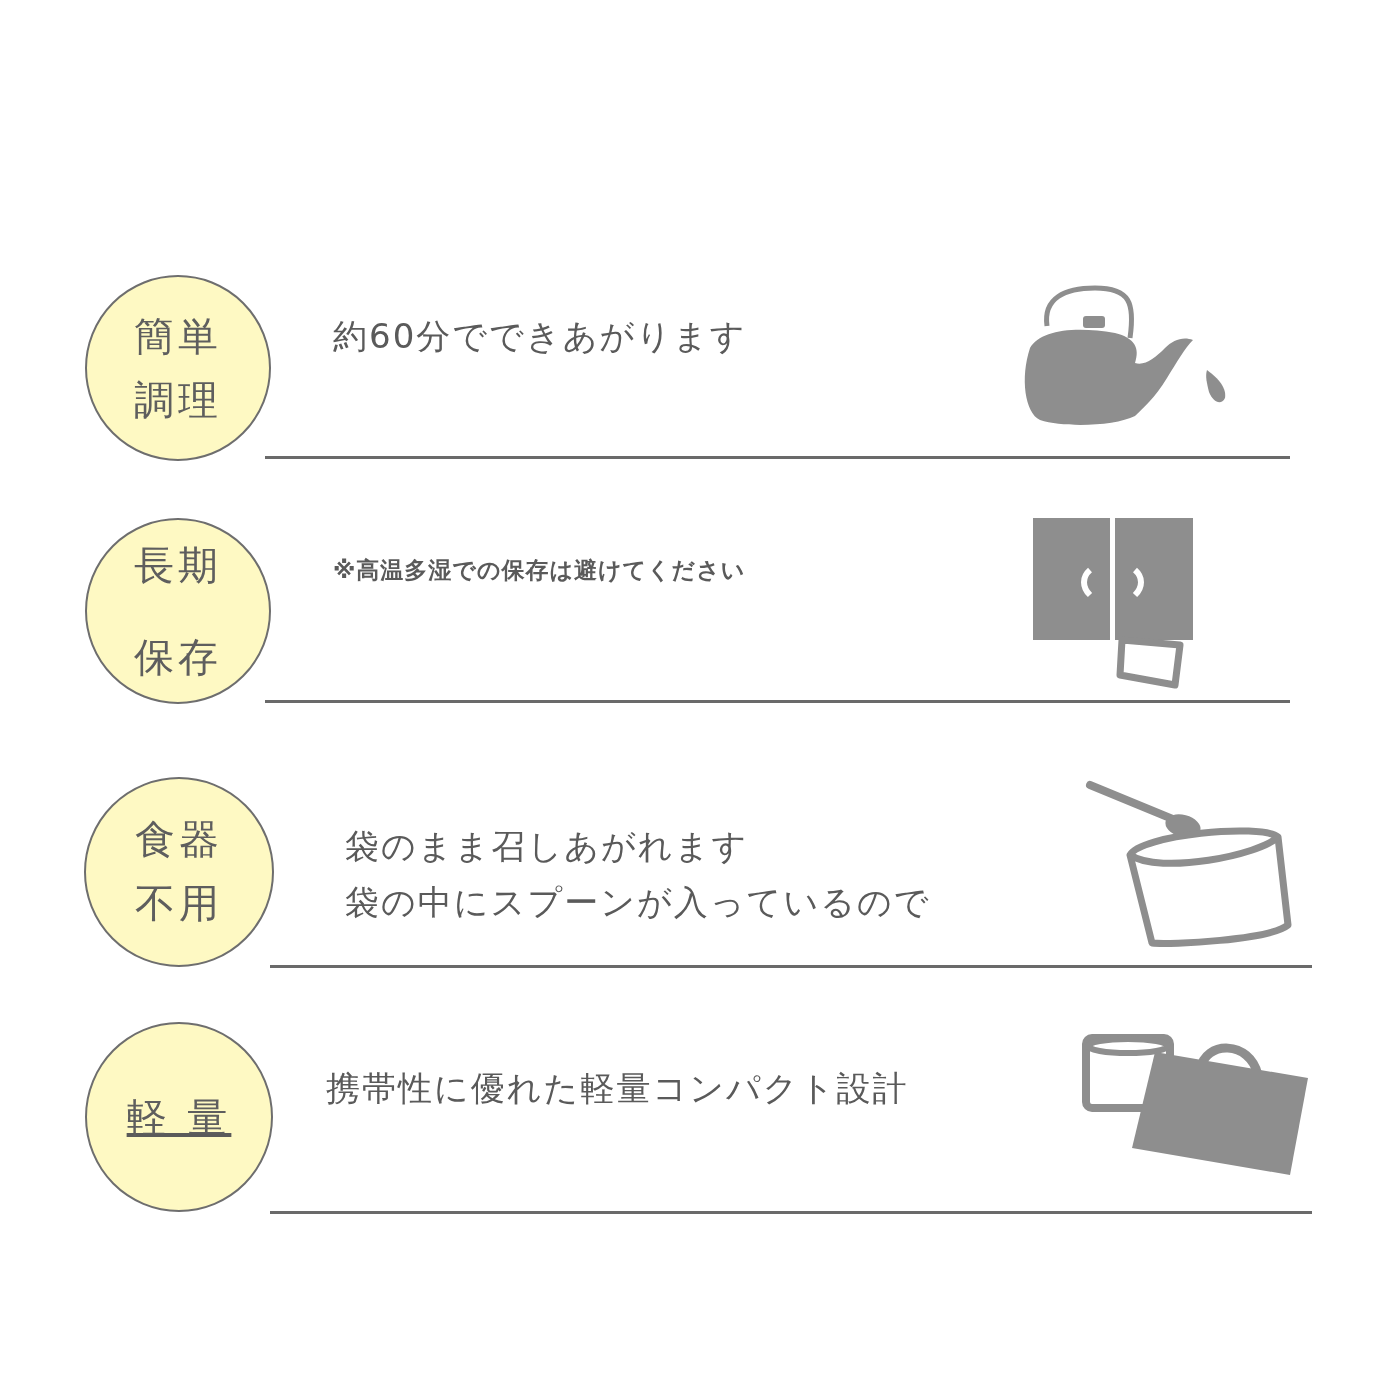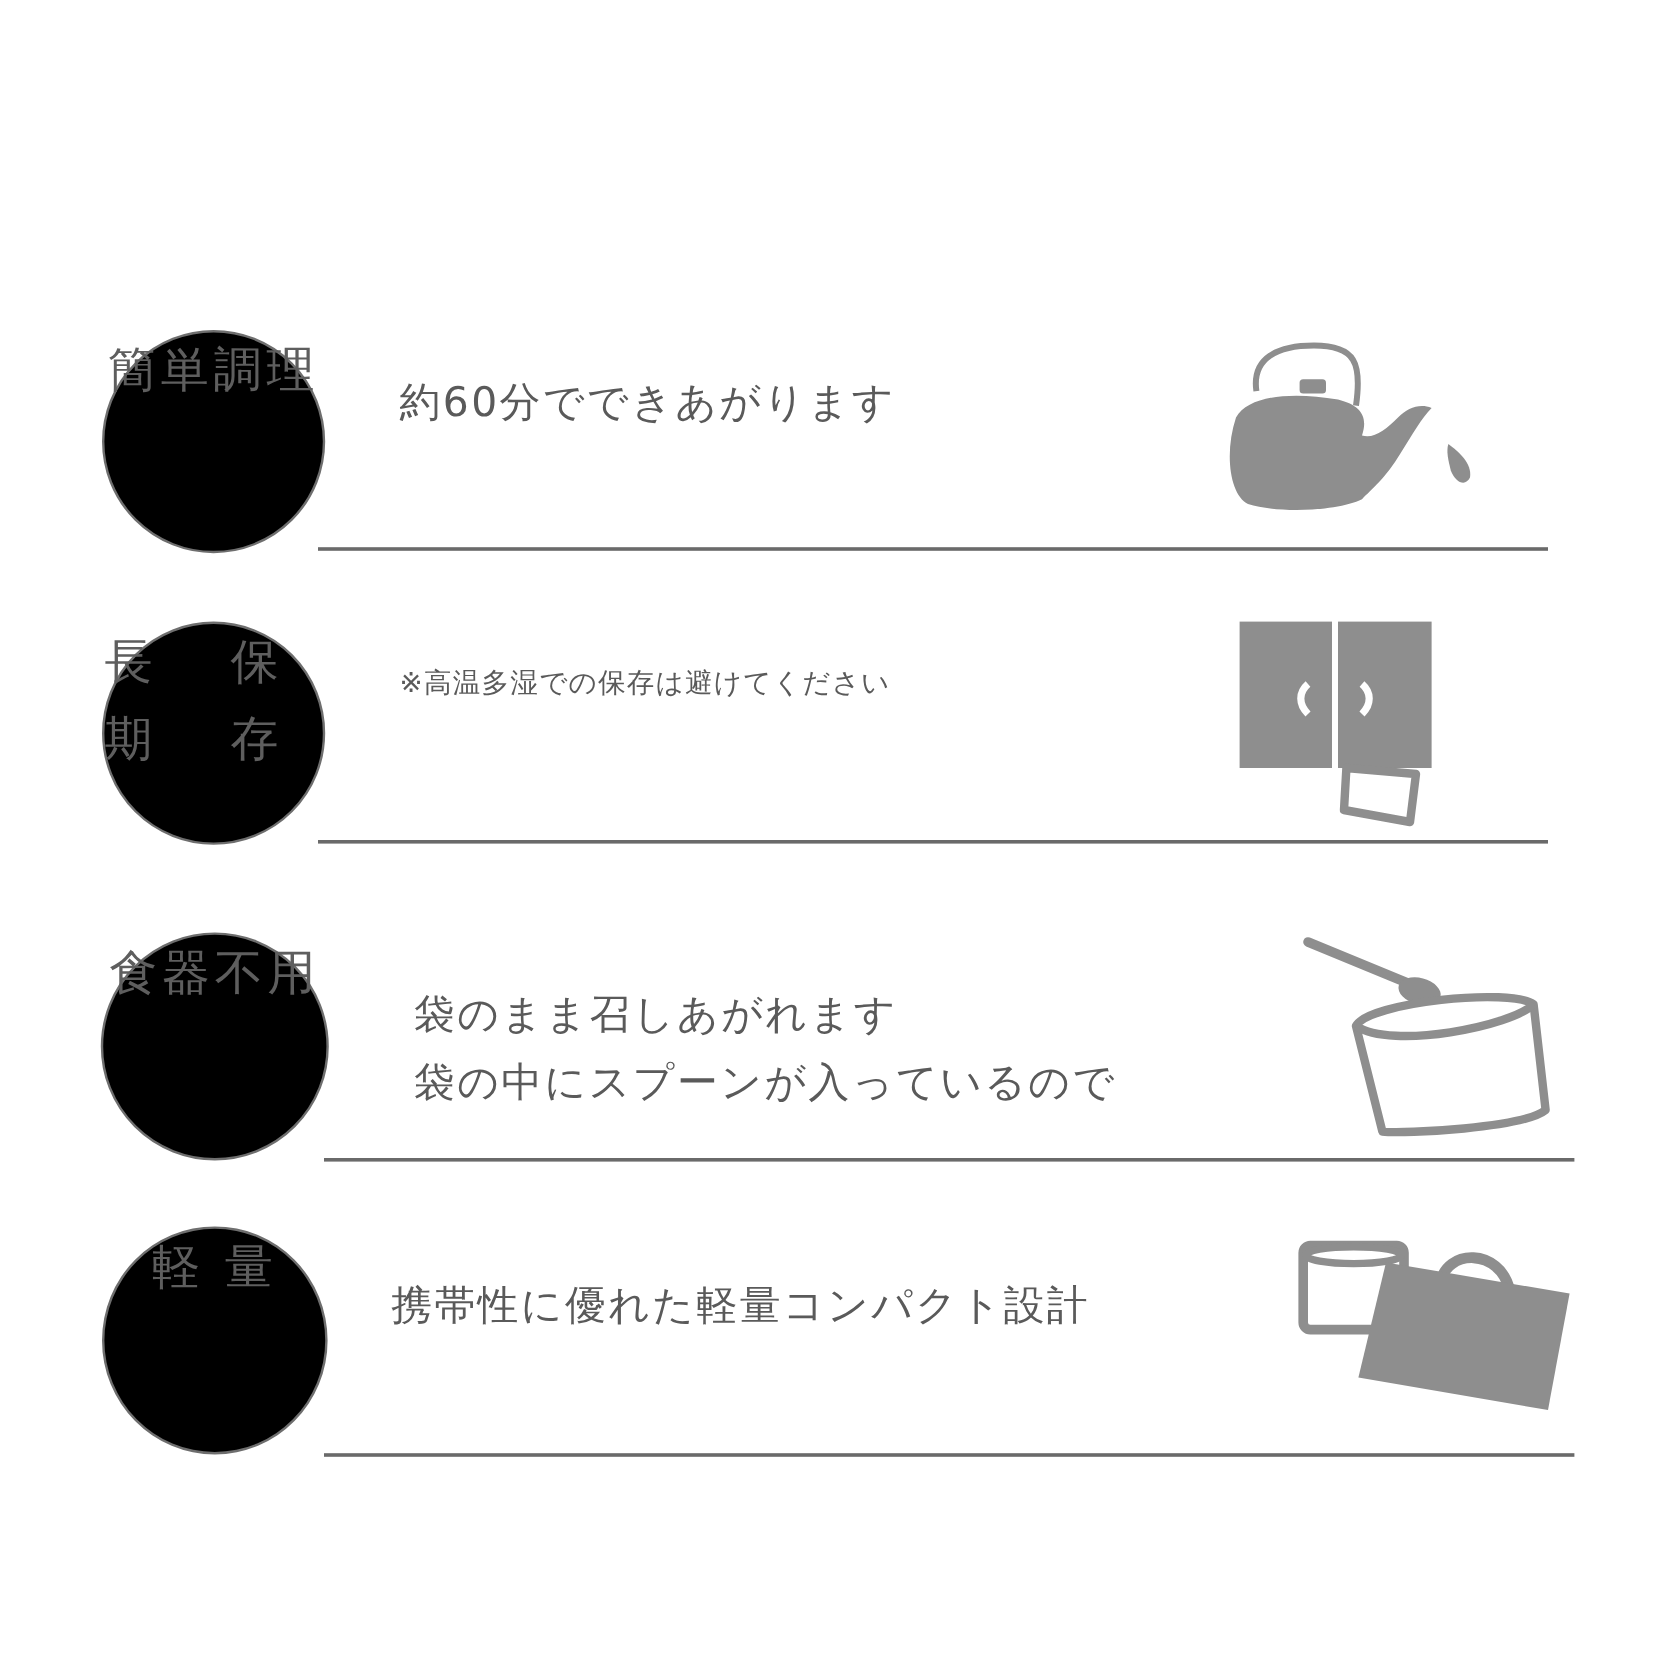--- a/index.html
+++ b/index.html
@@ -1,27 +1,27 @@
 <!DOCTYPE html>
 <html><head>
 <meta charset="utf-8">
 <style>
   html, body { margin:0; padding:0; background:#ffffff; }
   body { width:1400px; height:1400px; position:relative; overflow:hidden;
          font-family:"DejaVu Sans", "Liberation Sans", sans-serif; color:#5a5a5a; }
   .badge { position:absolute; border:2px solid #6e6e6e; border-radius:50%;
-           box-sizing:border-box; display:flex; flex-direction:row;
-           align-items:flex-start; justify-content:center; background:#000000; }
+           box-sizing:border-box; display:flex; flex-direction:column;
+           align-items:center; justify-content:center; background:#fef9c3; }
   .badge span { display:block; font-size:40px; line-height:64px; color:#5e5e5e;
                 letter-spacing:4px; }
   .badge span.small { font-size:31px; letter-spacing:-2px; line-height:56px; }
   .divider { position:absolute; height:3px; background:#6a6a6a; }
   .text { position:absolute; color:#5a5a5a; }
   .text .l1 { font-size:34px; line-height:56px; letter-spacing:2px; white-space:nowrap; }
-  .text .note { font-size:23px; line-height:40px; letter-spacing:1px; white-space:nowrap; }
+  .text .note { font-size:23px; line-height:40px; letter-spacing:1px; white-space:nowrap;font-weight:bold; }
   .icon { position:absolute; }
 </style>
 </head>
 <body>
 
 <div class="badge" style="left:85px; top:275px; width:186px; height:186px;">
   <span>簡単</span>
   <span>調理</span>
 </div>
 <div class="text" style="left:333px; top:302px;">
@@ -62,21 +62,21 @@
   <div class="l1">袋の中にスプーンが入っているので</div>
 </div>
 <svg class="icon" style="left:1080px; top:775px;" width="220" height="175" viewBox="0 0 220 175">
   <line x1="10" y1="10" x2="95" y2="45" stroke="#8e8e8e" stroke-width="8" stroke-linecap="round"></line>
   <ellipse cx="103" cy="51" rx="18" ry="11" fill="#8e8e8e" transform="rotate(15 103 51)"></ellipse>
   <path d="M50 80 C 60 60, 180 48, 198 62 L 208 150 C 190 165, 90 170, 72 168 Z" fill="#fff" stroke="#8e8e8e" stroke-width="7" stroke-linejoin="round"></path>
   <path d="M50 80 C 80 100, 180 80, 198 62" fill="none" stroke="#8e8e8e" stroke-width="7"></path>
 </svg>
 <div class="divider" style="left:270px; top:965px; width:1042px;"></div>
 
-<div class="badge" style="left:85px; top:1022px; width:188px; height:190px;">
+<div class="badge" style="left:85px; top:1022px; width:188px; height:190px;text-decoration:underline;">
   <span>軽 量</span>
 </div>
 <div class="text" style="left:326px; top:1060px;">
   <div class="l1">携帯性に優れた軽量コンパクト設計</div>
 </div>
 <svg class="icon" style="left:1080px; top:1030px;" width="235" height="170" viewBox="0 0 235 170">
   <rect x="6" y="8" width="84" height="70" rx="6" fill="#fff" stroke="#8e8e8e" stroke-width="8"></rect>
   <ellipse cx="48" cy="16" rx="40" ry="7" fill="#fff" stroke="#8e8e8e" stroke-width="6"></ellipse>
   <path d="M120 40 C 125 10, 170 10, 178 45" fill="none" stroke="#8e8e8e" stroke-width="9"></path>
   <path d="M75 22 L 228 48 L 210 145 L 52 118 Z" fill="#8e8e8e"></path>

